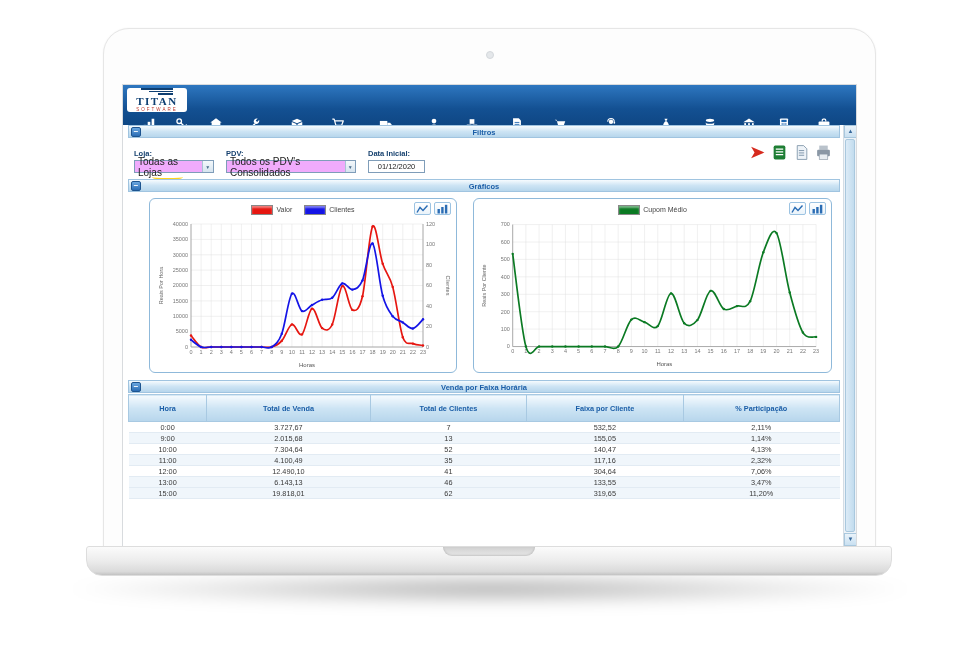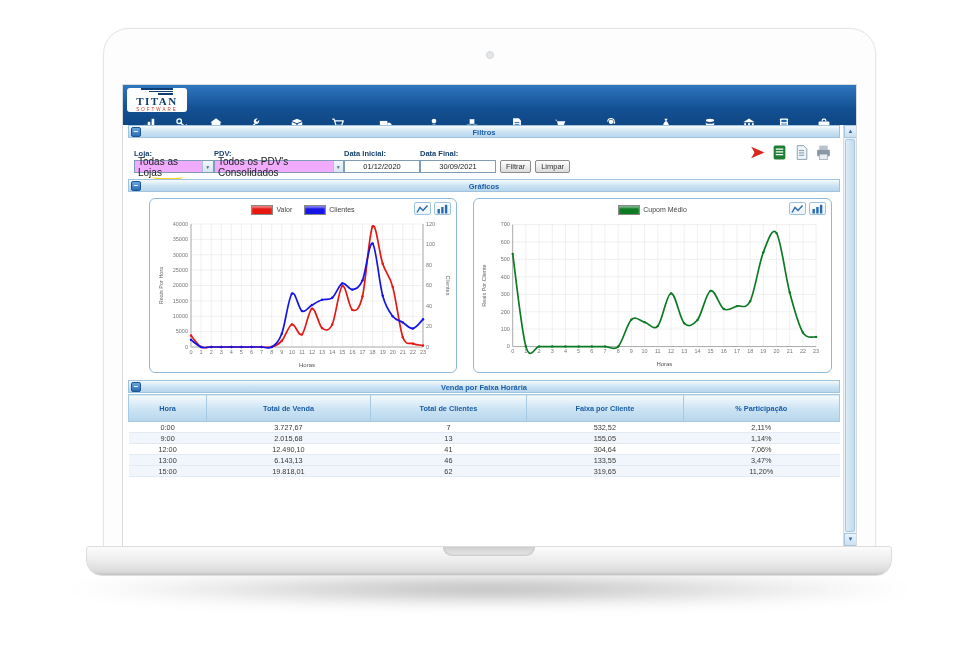--- a/index.html
+++ b/index.html
@@ -42,28 +42,28 @@
   .sb-up{top:0}.sb-up::after{content:"▲";}
   .sb-down{bottom:0}.sb-down::after{content:"▼";}
   .sb-thumb{position:absolute;left:1px;top:14px;width:10px;height:calc(100% - 28px);background:linear-gradient(90deg,#dcebf7,#c2dcee);border:1px solid #a9c8de;border-radius:2px;box-sizing:border-box;cursor:pointer;}
 
   .page-title{font-size:13.5px;color:#1566b3;margin:7px 0 9px 3px;font-weight:bold;}
   .secbar{position:relative;height:13px;background:linear-gradient(#f6fbfe,#cde4f4 50%,#b7d6ec);border:1px solid #a0c4e0;display:flex;align-items:flex-end;justify-content:center;font-size:7.5px;font-weight:bold;color:#1b5ea7;box-sizing:border-box;margin-bottom:1px;}
   .collapse-btn{position:absolute;left:2px;top:1px;width:10px;height:10px;background:linear-gradient(#6aa7e0,#2a6cb4);border:1px solid #1d548f;border-radius:2px;color:#fff;cursor:pointer;box-sizing:border-box;}
   .collapse-btn::before{content:"−";display:block;font-size:8px;line-height:7px;text-align:center;}
 
   
-  .filters{position:relative;display:flex;gap:0;padding:3px 6px 6px 6px;align-items:flex-end;height:31px;box-sizing:content-box;}
+  .filters{position:relative;display:flex;gap:12px;padding:3px 6px 6px 6px;align-items:flex-end;height:31px;box-sizing:content-box;}
   .f-field{display:flex;flex-direction:column;gap:2px;}
   .f-label{font-size:7.5px;font-weight:bold;color:#15406e;}
   .select{height:13px;border:1px solid #7f9db9;background:#f0abfc;display:flex;align-items:center;justify-content:space-between;font-size:10px;color:#222;padding-left:3px;cursor:pointer;box-sizing:border-box;}
   .select .arrow{width:11px;height:11px;background:linear-gradient(#f4f8fb,#d6e4ef);border-left:1px solid #aac3d6;color:#4a6d8c;font-size:5px;display:flex;align-items:center;justify-content:center;}
   .select .arrow::after{content:"▼";}
   .sel-loja{width:80px;} .sel-pdv{width:130px;}
-  .date-input{width:76px;height:13px;border:1px solid #7f9db9;font-size:7.5px;text-align:center;padding:0;color:#222;box-sizing:border-box;font-family:inherit;}
+  .date-input{width:57px;height:13px;border:1px solid #7f9db9;font-size:7.5px;text-align:center;padding:0;color:#222;box-sizing:border-box;font-family:inherit;}
   .fbtn{height:13px;font-size:7.5px;padding:0 5px;background:linear-gradient(#fefefe,#dcdcdc);border:1px solid #8a8a8a;border-radius:2px;color:#333;cursor:pointer;font-family:inherit;line-height:1;}
   .btn-row{display:flex;gap:4px;align-items:flex-end;}
   .export-group{position:absolute;right:8px;top:5px;display:flex;gap:5px;align-items:center;}
   .export-icon{width:17px;height:17px;cursor:pointer;display:flex;}
   .export-icon svg{width:17px;height:17px;}
 
   
   .charts{display:flex;gap:16px;padding:5px 8px 7px 21px;}
   .panel{border:1px solid #8fb9da;border-radius:6px;padding:3px;position:relative;background:#fff;box-sizing:border-box;}
   .panel-left{width:308px;flex:0 0 308px;}
@@ -281,28 +281,20 @@
           <div class="f-field">
             <span class="f-label">PDV:</span>
             <span class="select sel-pdv">
               <span>Todos os PDV's Consolidados</span>
               <span class="arrow"></span>
             </span>
           </div>
           <div class="f-field">
             <span class="f-label">Data Inicial:</span>
             <input class="date-input" value="01/12/2020" style="">
-          </div>
-          <div class="f-field">
-            <span class="f-label">Data Final:</span>
-            <div class="btn-row">
-              <input class="date-input" value="30/09/2021" style="">
-              <button class="fbtn">Filtrar</button>
-              <button class="fbtn">Limpar</button>
-            </div>
           </div>
           <div class="export-group" id="export-group">
               <span class="export-icon">
                 <svg viewBox="0 0 16 16">
                   <path d="M2 13.5 L14.5 8 L2 2.5 L5.2 8 Z" fill="#d62a1e"></path>
                 </svg>
               </span>
               <span class="export-icon">
                 <svg viewBox="0 0 16 16">
                   <rect x="2.5" y="1.5" width="11" height="13" rx="1.5" fill="#1e7e34"></rect>
@@ -638,20 +630,34 @@
                 <td>2,11%</td>
               </tr>
               <tr class="alt">
                 <td>9:00</td>
                 <td>2.015,68</td>
                 <td>13</td>
                 <td>155,05</td>
                 <td>1,14%</td>
               </tr>
               <tr>
+                <td>10:00</td>
+                <td>7.304,64</td>
+                <td>52</td>
+                <td>140,47</td>
+                <td>4,13%</td>
+              </tr>
+              <tr class="alt">
+                <td>11:00</td>
+                <td>4.100,49</td>
+                <td>35</td>
+                <td>117,16</td>
+                <td>2,32%</td>
+              </tr>
+              <tr>
                 <td>12:00</td>
                 <td>12.490,10</td>
                 <td>41</td>
                 <td>304,64</td>
                 <td>7,06%</td>
               </tr>
               <tr class="alt">
                 <td>13:00</td>
                 <td>6.143,13</td>
                 <td>46</td>

